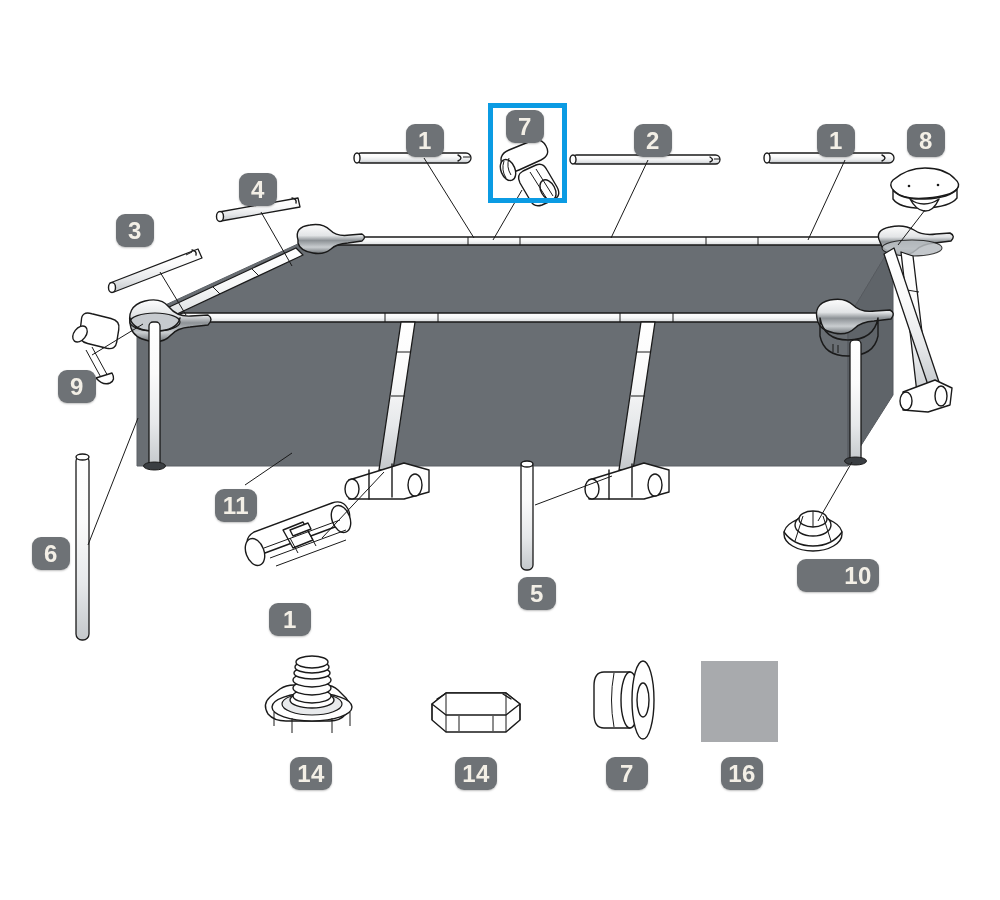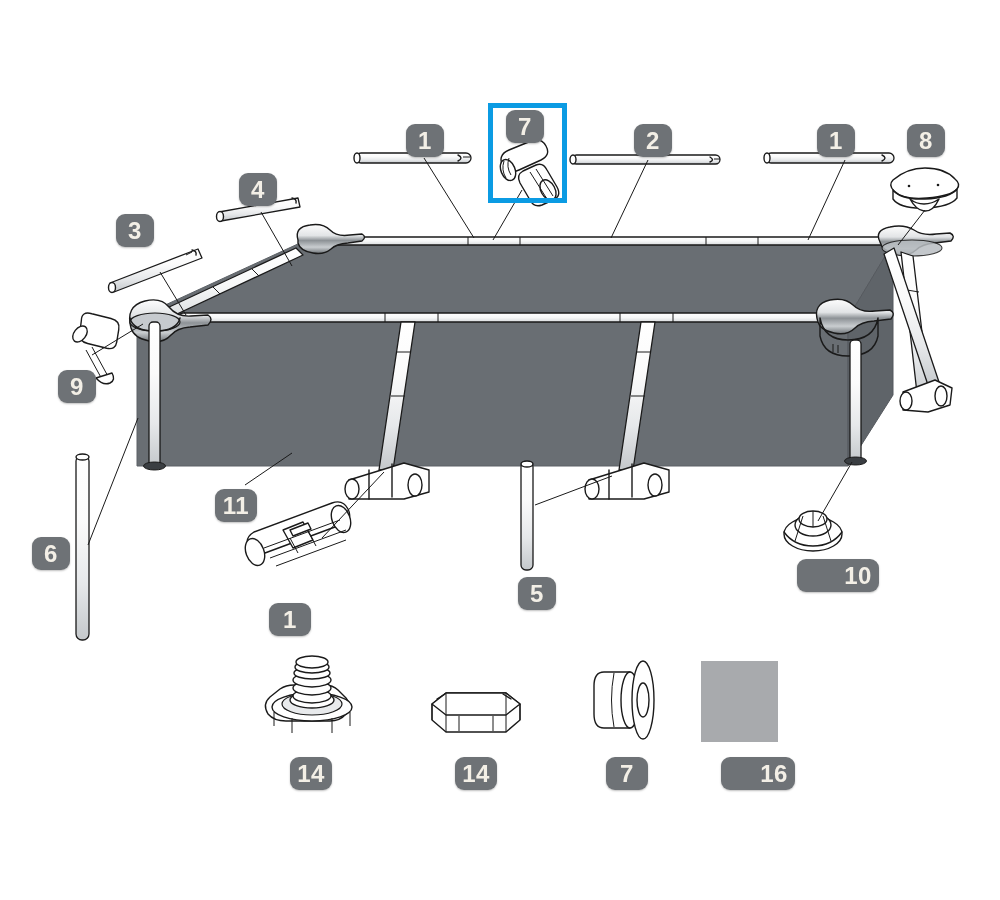--- a/index.html
+++ b/index.html
@@ -280,17 +280,17 @@
   <div class="badge w1" style="left:116px;top:214px;">3</div>
   <div class="badge w1" style="left:58px;top:370px;">9</div>
   <div class="badge w1" style="left:32px;top:537px;">6</div>
   <div class="badge w2" style="left:215px;top:489px;">11</div>
   <div class="badge w2" style="left:269px;top:603px;">1</div>
   <div class="badge w1" style="left:518px;top:577px;">5</div>
   <div class="badge w2" style="left:797px;top:559px;padding-left:40px;">10</div>
   <div class="badge w2" style="left:290px;top:757px;">14</div>
   <div class="badge w2" style="left:455px;top:757px;">14</div>
   <div class="badge w2" style="left:606px;top:757px;">7</div>
-  <div class="badge w2" style="left:721px;top:757px;padding-left:32px;">16</div>
+  <div class="badge w2" style="left:721px;top:757px;">16</div>
 
   <div class="hl" style="left:488px;top:103px;width:69px;height:90px;"></div>
 
 </div>
 
 </body></html>

